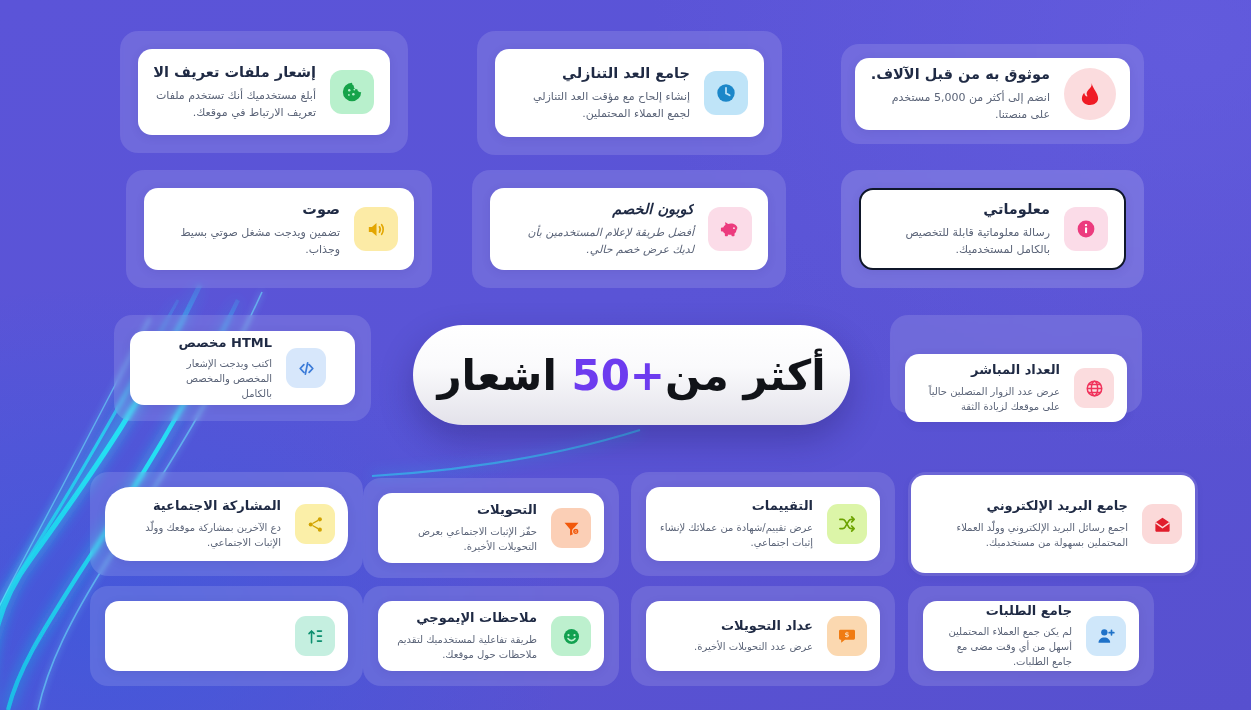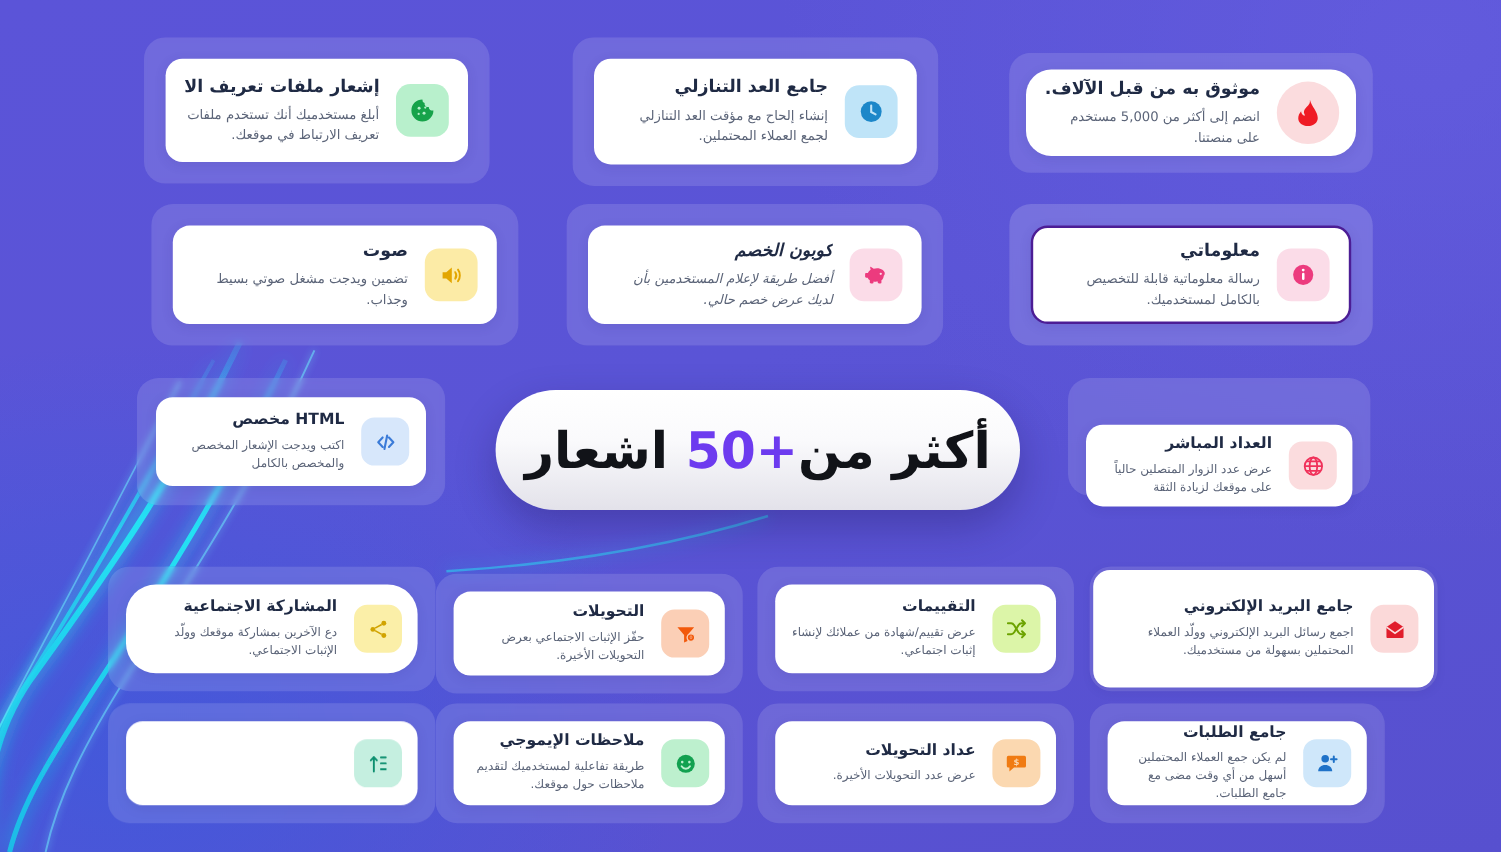--- a/index.html
+++ b/index.html
@@ -37,21 +37,21 @@
     background:#FFFFFF;
     border-radius:14px;
     box-sizing:border-box;
     display:flex;
     flex-direction:row;
     align-items:center;
     gap:14px;
     padding:14px 16px;
     box-shadow:0 2px 10px rgba(40,30,110,.10);
   }
-  .card.sel{border:2px solid #4c1d95;}
+  .card.sel{border:2px solid #0f172a;}
   .icon-box{
     flex:0 0 auto;
     width:44px;height:44px;
     border-radius:12px;
     display:flex;align-items:center;justify-content:center;
   }
   .icon-box.circle{border-radius:50%;width:52px;height:52px;}
   .icon-box svg{display:block;}
   .txt{flex:1 1 auto;min-width:0;text-align:right;}
   .t-title{
@@ -163,21 +163,21 @@
           </svg>
       </div>
       <div class="txt">
         <p class="t-title">جامع العد التنازلي</p>
         <p class="t-desc">إنشاء إلحاح مع مؤقت العد التنازلي لجمع العملاء المحتملين.</p>
       </div>
     </div>
   </div>
 
   <div class="plate" style="left:841px;top:44px;width:303px;height:100px;padding:14px;">
-    <div class="card" style="padding:10px 14px;border-radius:21px;">
+    <div class="card" style="padding:10px 14px;">
       <div class="icon-box circle" style="background:#FBDCDE;">
         <svg width="26" height="26" viewBox="0 0 24 24" fill="#EF1B25">
             <path d="M13.4 1.8c.6 3.3-1.3 4.6-2.8 6.2-1.7 1.8-2.3 3.6-1.2 5.3.3.5.2 1-.3.9-1.4-.4-2.3-1.9-2.4-3.4-1.4 1.6-2.2 3.5-2.2 5.4 0 3.6 3.4 6 7.5 6s7.5-2.5 7.5-6.2c0-5-4.3-7.9-6.1-14.2z"></path>
           </svg>
       </div>
       <div class="txt">
         <p class="t-title">موثوق به من قبل الآلاف.</p>
         <p class="t-desc">انضم إلى أكثر من 5,000 مستخدم على منصتنا.</p>
       </div>
     </div>
@@ -223,21 +223,21 @@
           </svg>
       </div>
       <div class="txt">
         <p class="t-title">معلوماتي</p>
         <p class="t-desc">رسالة معلوماتية قابلة للتخصيص بالكامل لمستخدميك.</p>
       </div>
     </div>
   </div>
 
   <div class="plate sm" style="left:114px;top:315px;width:257px;height:106px;padding:16px;">
-    <div class="card" style="padding:10px 14px;">
+    <div class="card" style="padding:10px 29px;">
       <div class="icon-box" style="background:#D7E7FB;">
         <svg width="21" height="21" viewBox="0 0 24 24" fill="none" stroke="#3B7BD8" stroke-width="2" stroke-linecap="round" stroke-linejoin="round">
             <path d="M9 7.5 4.8 12 9 16.5M15 7.5 19.2 12 15 16.5M13.3 5.6l-2.6 12.8"></path>
           </svg>
       </div>
       <div class="txt">
         <p class="t-title">HTML مخصص</p>
         <p class="t-desc">اكتب ويدجت الإشعار المخصص والمخصص بالكامل</p>
       </div>
     </div>

